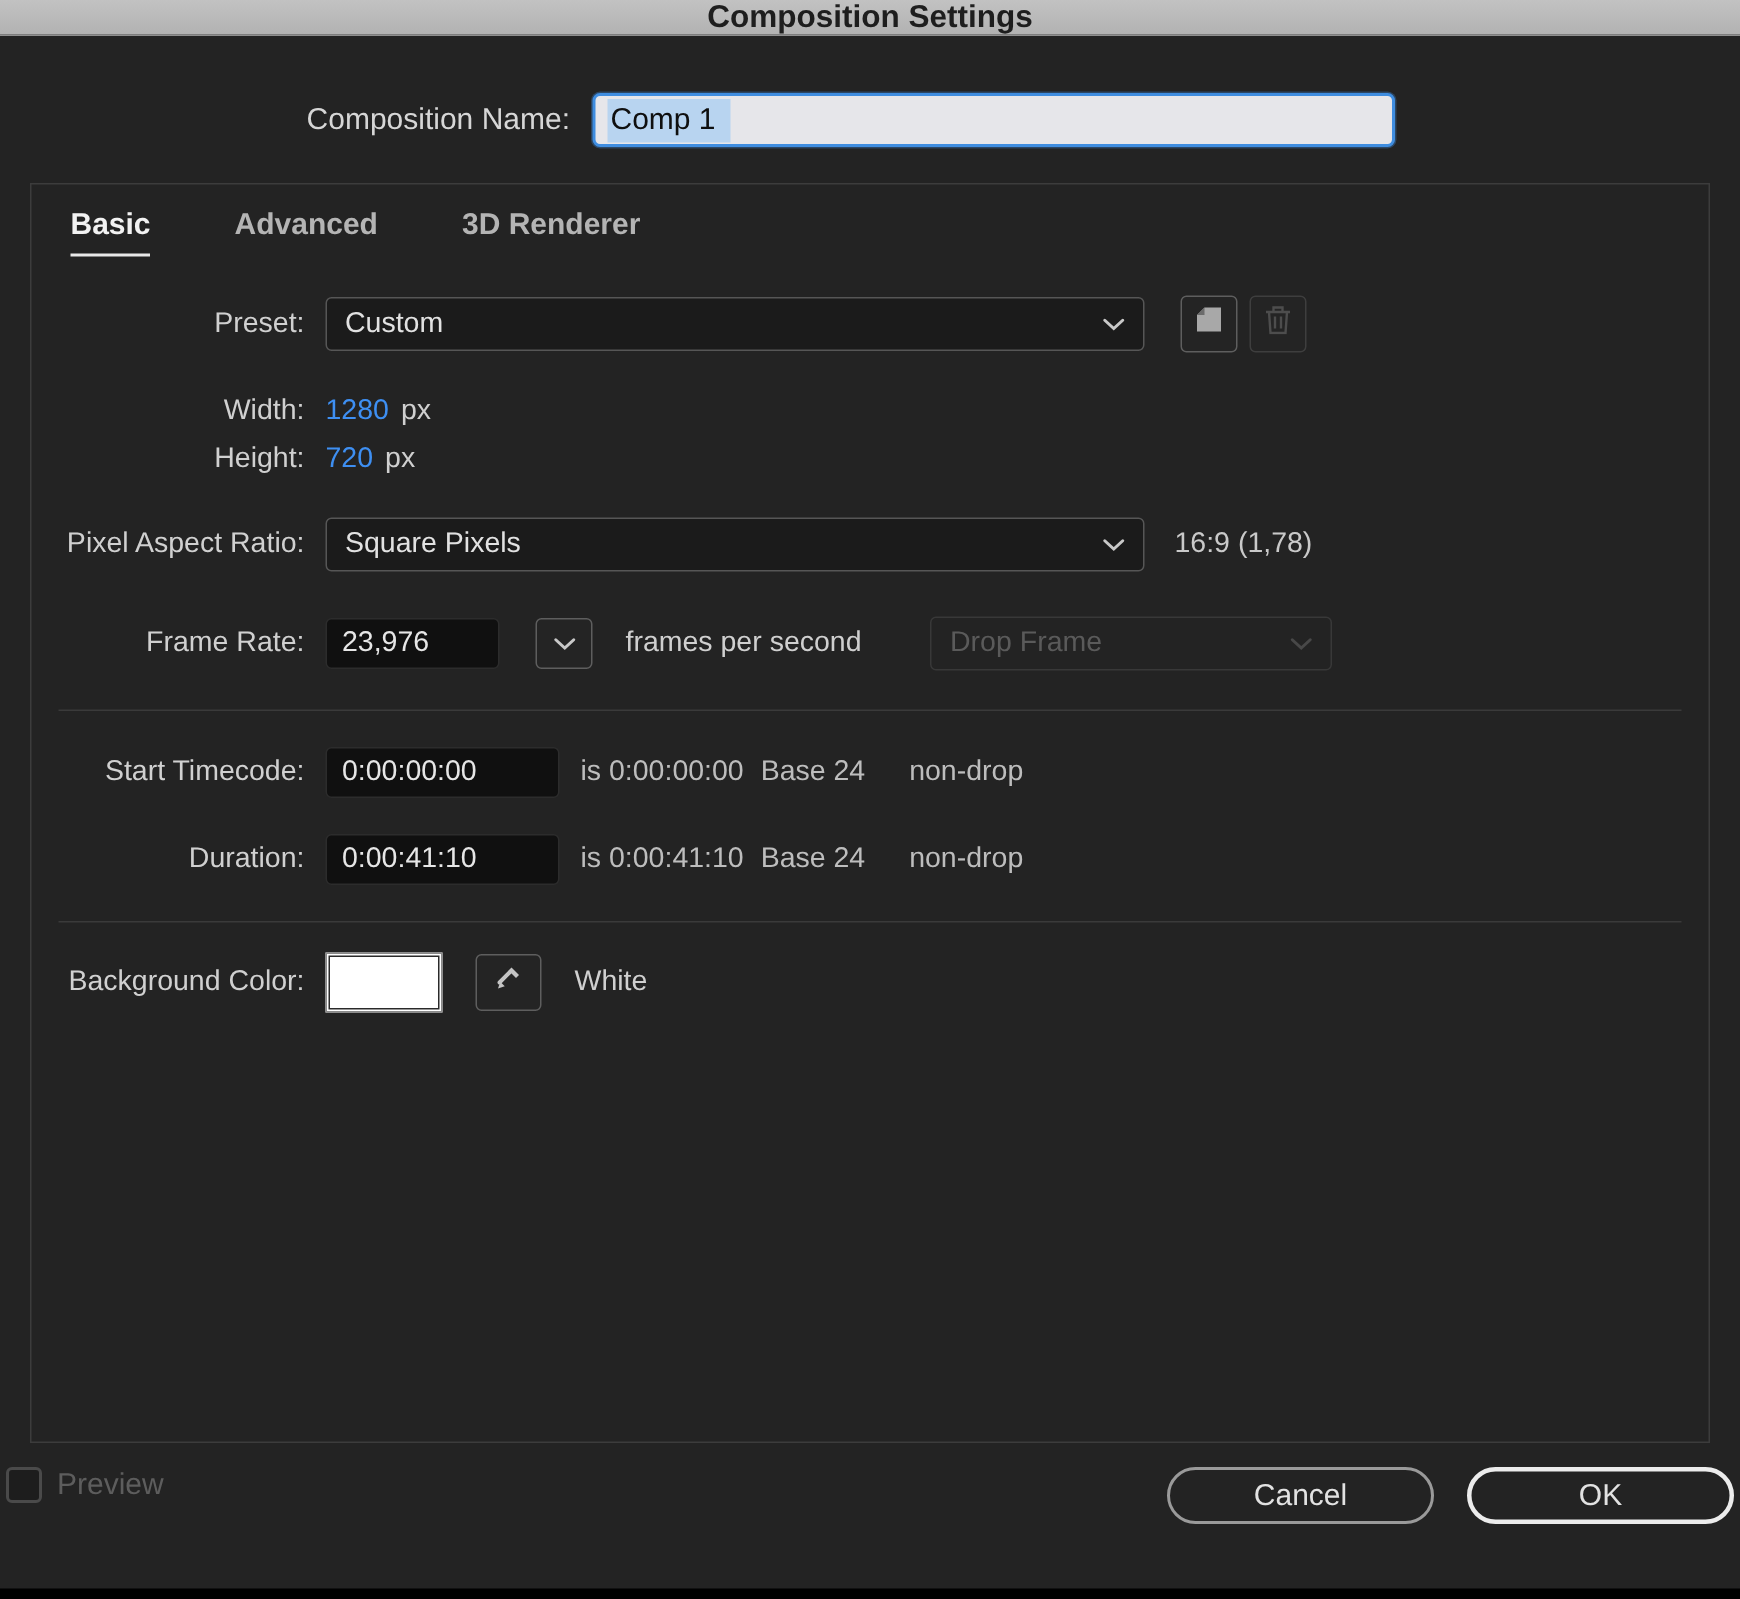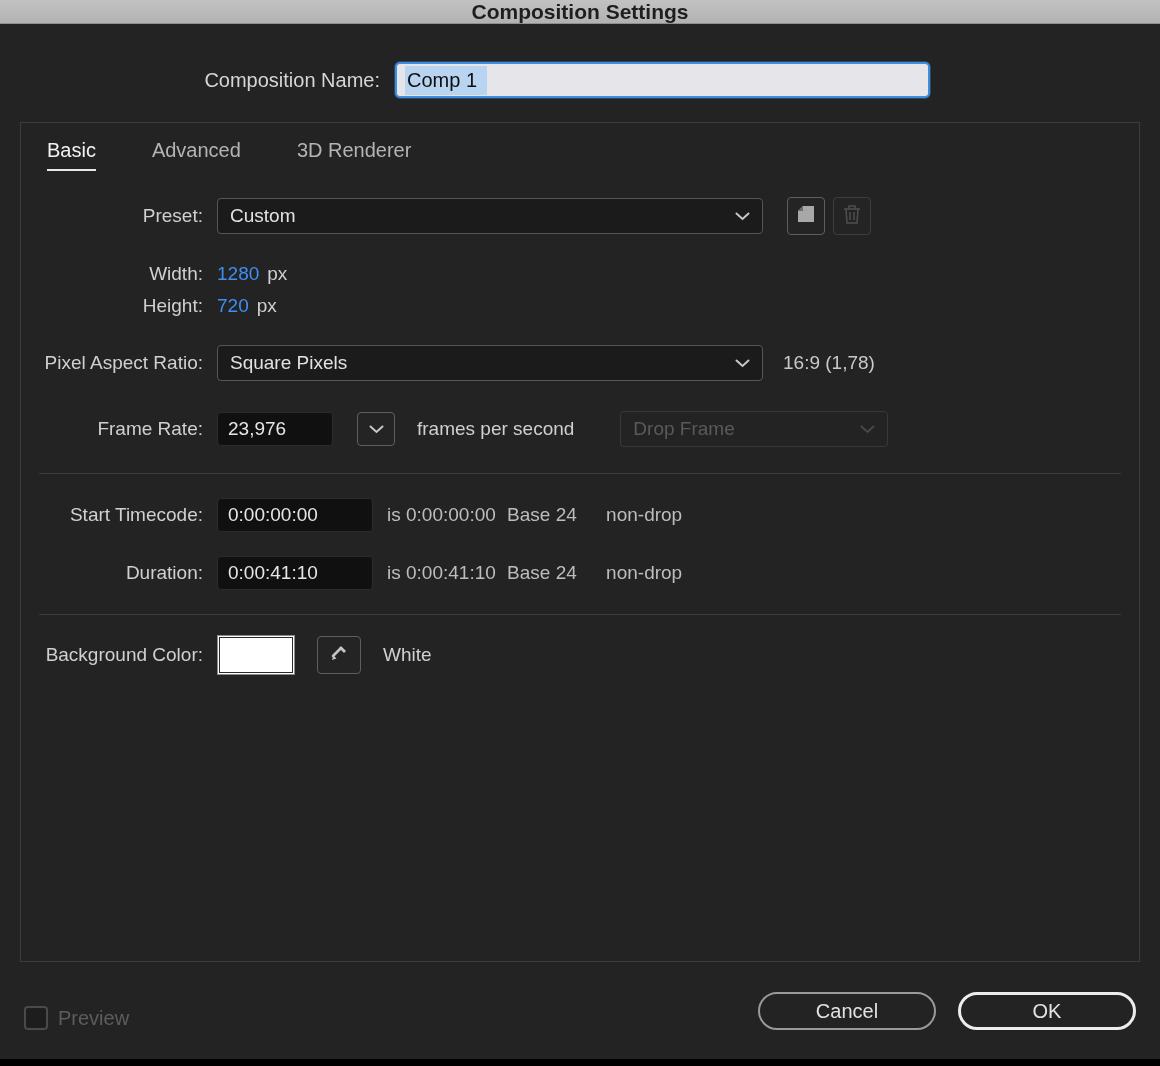--- a/index.html
+++ b/index.html
@@ -44,21 +44,21 @@
     background: #b8d4f0;
     padding: 3px 10px 3px 2px;
   }
 
   
   .panel {
     margin: 24px 20px 0 20px;
     border: 1px solid #3c3c3c;
     height: 840px;
   }
-  .tabs { padding: 16px 0 0 26px; display: flex; }
+  .tabs { padding: 16px 0 0 26px; display: flex; font-weight: bold; }
   .tab { font-size: 20px; color: #b4b4b4; margin-right: 56px; padding-bottom: 7px; cursor: default; }
   .tab.active { color: #f2f2f2; border-bottom: 2px solid #e8e8e8; }
 
   .row { display: flex; align-items: center; }
   .row .label {
     flex: 0 0 196px; text-align: right; padding-right: 14px;
     color: #d0d0d0;
   }
 
   
@@ -133,22 +133,22 @@
   .bg-row { margin-top: 20px; }
   .swatch {
     width: 78px; height: 40px;
     border: 1px solid #8a8a8a; outline: 1px solid #2a2a2a; outline-offset: -3px;
   }
   .eyedrop-btn { margin-left: 22px; width: 44px; height: 38px; }
   .bg-name { margin-left: 22px; color: #d0d0d0; }
 
   
   .footer {
-    margin-top: 30px; padding: 0 24px;
-    display: flex; align-items: flex-end;
+    margin-top: 16px; padding: 0 4px;
+    display: flex; align-items: flex-start;
   }
   .preview { display: flex; align-items: center; }
   .preview .pv-label { margin-left: 10px; color: #5d5d5d; font-size: 20px; }
   .footer .spacer { flex: 1; }
   .pill {
     width: 178px; height: 38px;
     border-radius: 19px; background: transparent;
     display: flex; align-items: center; justify-content: center;
     font-size: 20px; color: #e2e2e2;
   }

